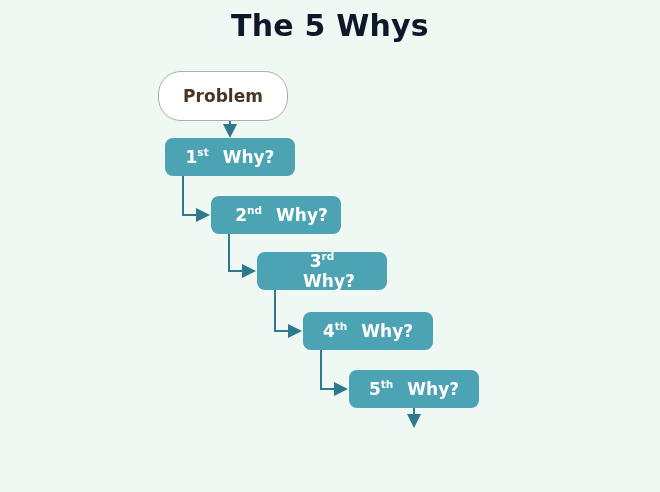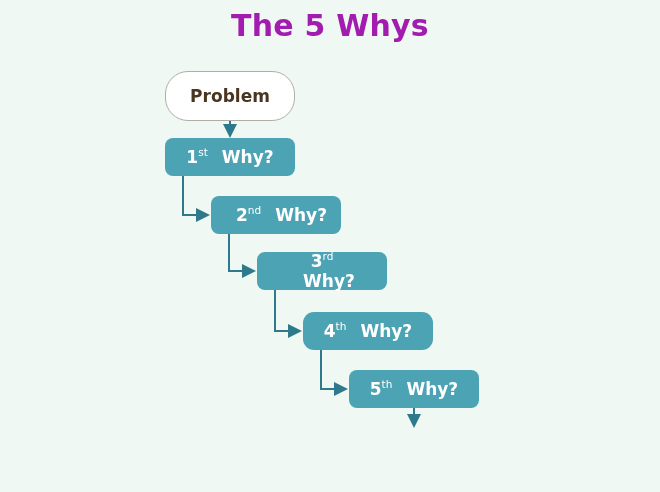--- a/index.html
+++ b/index.html
@@ -20,21 +20,21 @@
     height: 492px;
   }
   #title {
     position: absolute;
     left: 0;
     top: 8px;
     width: 660px;
     text-align: center;
     font-size: 30px;
     font-weight: bold;
-    color: #a21caf;
+    color: #0f172a;
     letter-spacing: 0.2px;
   }
   .node {
     position: absolute;
     box-sizing: border-box;
     display: flex;
     align-items: center;
     justify-content: center;
     text-align: center;
     z-index: 2;
@@ -56,21 +56,21 @@
     font-weight: bold;
     font-size: 17px;
   }
   .node.why .ord {
     display: inline-block;
   }
   .node.why .sup {
     font-size: 0.62em;
     vertical-align: super;
     line-height: 0;
-    font-weight: normal;
+    font-weight: bold;
     margin-top: 36px;
   }
   .node.why .word {
     margin-left: 14px;
   }
   .term-line {
     display: block;
   }
   svg#links {
     position: absolute;
@@ -97,38 +97,38 @@
     <g id="link-paths" stroke="#2e7a8c" stroke-width="2" fill="none">
         <path d="M 230 121 L 230 136" marker-end="url(#ah)"></path>
         <path d="M 183 176 L 183 215 L 208 215" marker-end="url(#ah)"></path>
         <path d="M 229 234 L 229 271 L 254 271" marker-end="url(#ah)"></path>
         <path d="M 275 290 L 275 331 L 300 331" marker-end="url(#ah)"></path>
         <path d="M 321 350 L 321 389 L 346 389" marker-end="url(#ah)"></path>
         <path d="M 414 408 L 414 426" marker-end="url(#ah)"></path>
       </g>
   </svg>
 
-  <div class="node terminal" id="node-start" style="left: 165px; top: 71px; width: 130px; height: 50px; border-radius: 23px;">
+  <div class="node terminal" id="node-start" style="left: 158px; top: 71px; width: 130px; height: 50px; border-radius: 23px;">
     <span class="term-line">Problem</span>
   </div>
 
   <div id="why-nodes">
       <div class="node why" style="left: 165px; top: 138px; width: 130px; height: 38px;">
         <span class="ord">1<span class="sup">st</span></span>
         <span class="word">Why?</span>
       </div>
       <div class="node why" style="left: 211px; top: 196px; width: 130px; height: 38px; padding-left: 11px;">
         <span class="ord">2<span class="sup">nd</span></span>
         <span class="word">Why?</span>
       </div>
       <div class="node why" style="left: 257px; top: 252px; width: 130px; height: 38px; flex-direction: column;">
         <span class="ord">3<span class="sup">rd</span></span>
         <span class="word">Why?</span>
       </div>
-      <div class="node why" style="left: 303px; top: 312px; width: 130px; height: 38px; border-radius: 11px;">
+      <div class="node why" style="left: 303px; top: 312px; width: 130px; height: 38px;">
         <span class="ord">4<span class="sup">th</span></span>
         <span class="word">Why?</span>
       </div>
       <div class="node why" style="left: 349px; top: 370px; width: 130px; height: 38px;">
         <span class="ord">5<span class="sup">th</span></span>
         <span class="word">Why?</span>
       </div>
     </div>
 
 

